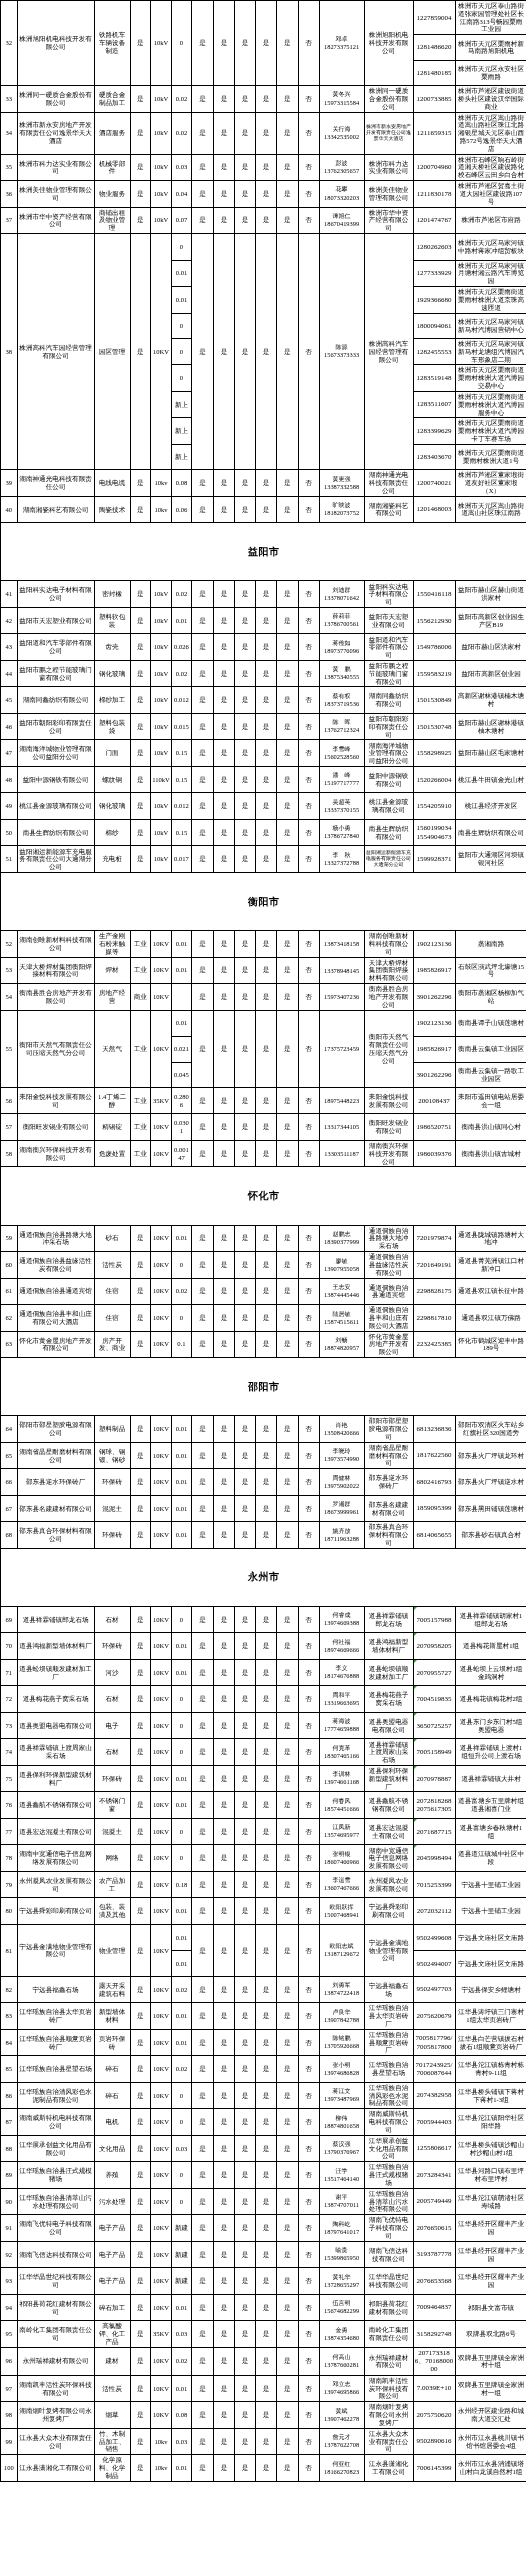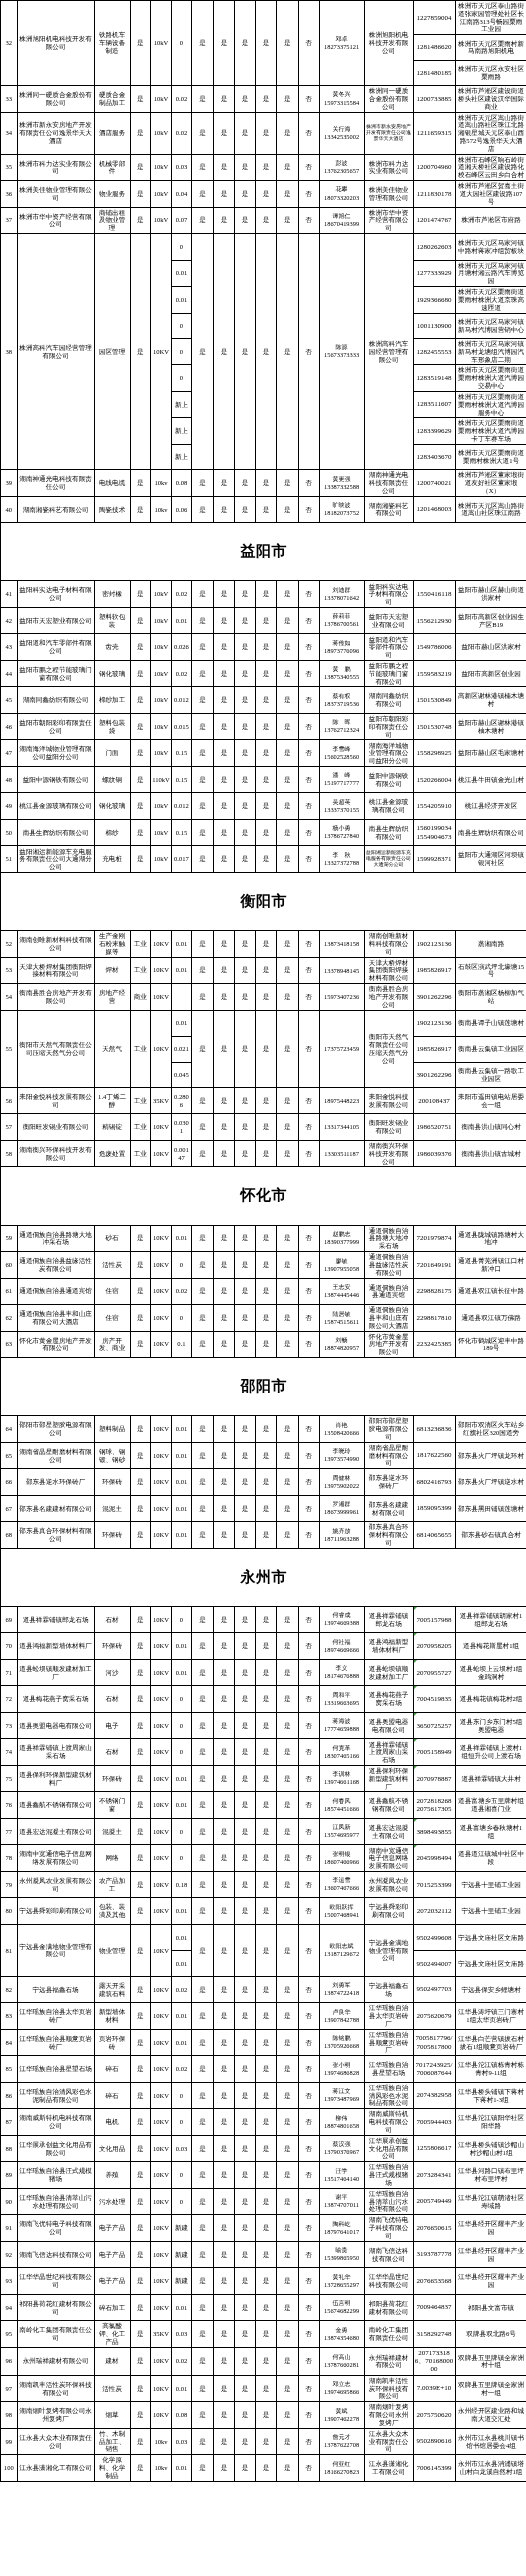--- a/index.html
+++ b/index.html
@@ -11,21 +11,21 @@
      overflow:hidden;background:#fff;}
   tr.rs > td{border-top:0.8px solid #000;}
   td.num{font-size:6.6px;}
   td.name{font-size:6.6px;}
   td.co.small{font-size:5px;line-height:1.25;}
   td.idcell{font-size:7px;white-space:pre-line;position:relative;}
   td.idcell.flag::before{content:"";position:absolute;top:0;left:0;width:0;height:0;
      border-top:3.9px solid #3a9a3a;border-right:3.9px solid transparent;}
   td.valcell{font-size:6.6px;}
   tr.sec td{height:55px;border-left:0.6px solid #000;border-right:0.6px solid #000;
-     font-size:15px;font-weight:bold;letter-spacing:0.6px;}
+     font-size:10px;font-weight:bold;letter-spacing:0.6px;}
   .cname{font-size:6px;}
   .cphone{font-size:6.4px;}
   tr.entry{height:25.4px;}
   tr.mainrow{height:26.5px;}
 </style>
 </head>
 <body>
 
 <div class="sheet">
   <table id="grid">
@@ -208,21 +208,21 @@
           <td class="idcell">1277333929</td>
           <td class="addr">株洲市天元区马家河镇月塘村湘云路汽车博览园</td>
         </tr>
         <tr class="entry">
           <td class="valcell">0.01</td>
           <td class="idcell">1929366680</td>
           <td class="addr">株洲市天元区栗雨街道栗雨村株洲大道京珠高速匝道</td>
         </tr>
         <tr class="entry">
           <td class="valcell">0</td>
-          <td class="idcell">1001130900</td>
+          <td class="idcell">1800094061</td>
           <td class="addr">株洲市天元区马家河镇新马村汽博园营销中心</td>
         </tr>
         <tr class="entry">
           <td class="valcell">0</td>
           <td class="idcell">1282455553</td>
           <td class="addr">株洲市天元区马家河镇新马村龙塘组汽博园汽车形象店二期</td>
         </tr>
         <tr class="entry">
           <td class="valcell">0</td>
           <td class="idcell">1283519148</td>
@@ -1072,21 +1072,21 @@
           <td>是</td>
           <td>是</td>
           <td>是</td>
           <td>是</td>
           <td>否</td>
           <td>
             <div class="cname">江凤新</div>
             <div class="cphone">13574695977</div>
           </td>
           <td class="co">道县宏达混凝土有限公司</td>
-          <td class="idcell flag">3898493855</td>
+          <td class="idcell flag">2071687715</td>
           <td class="addr">道县富塘乡春秋塘村1组</td>
         </tr>
         <tr class="rs mainrow">
           <td class="num">78</td>
           <td class="name">湖南中宽通信电子信息网络发展有限公司</td>
           <td>网络</td>
           <td>是</td>
           <td>10KV</td>
           <td class="valcell">0</td>
           <td>是</td>

